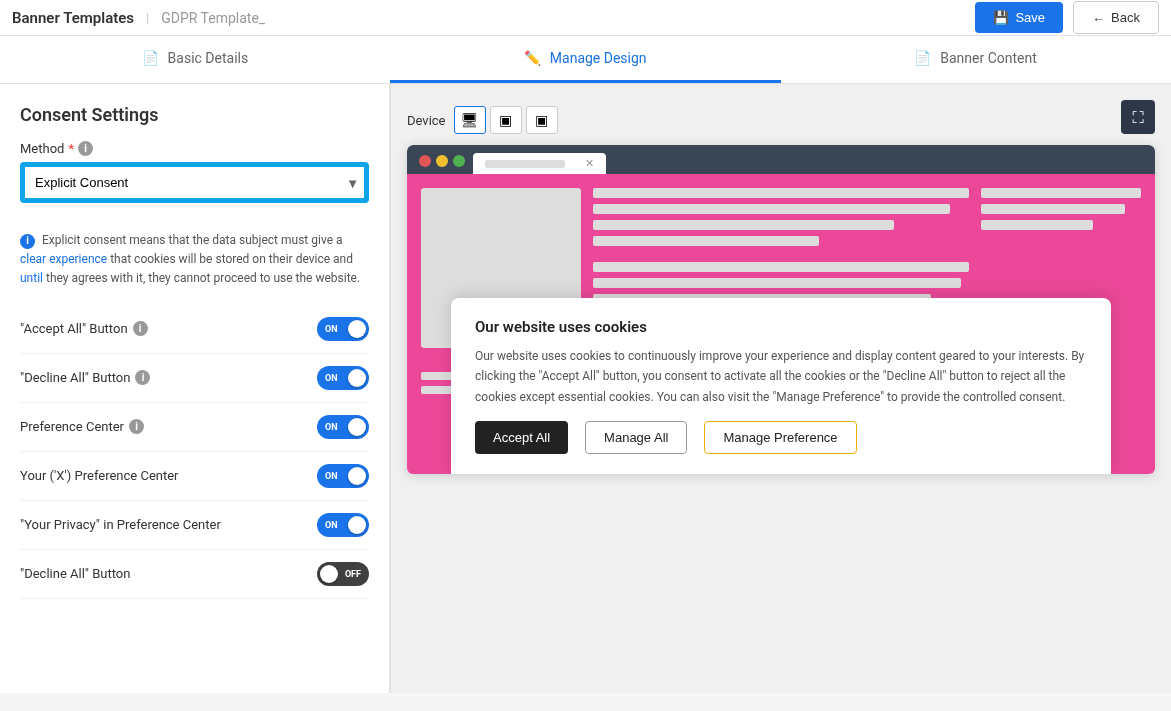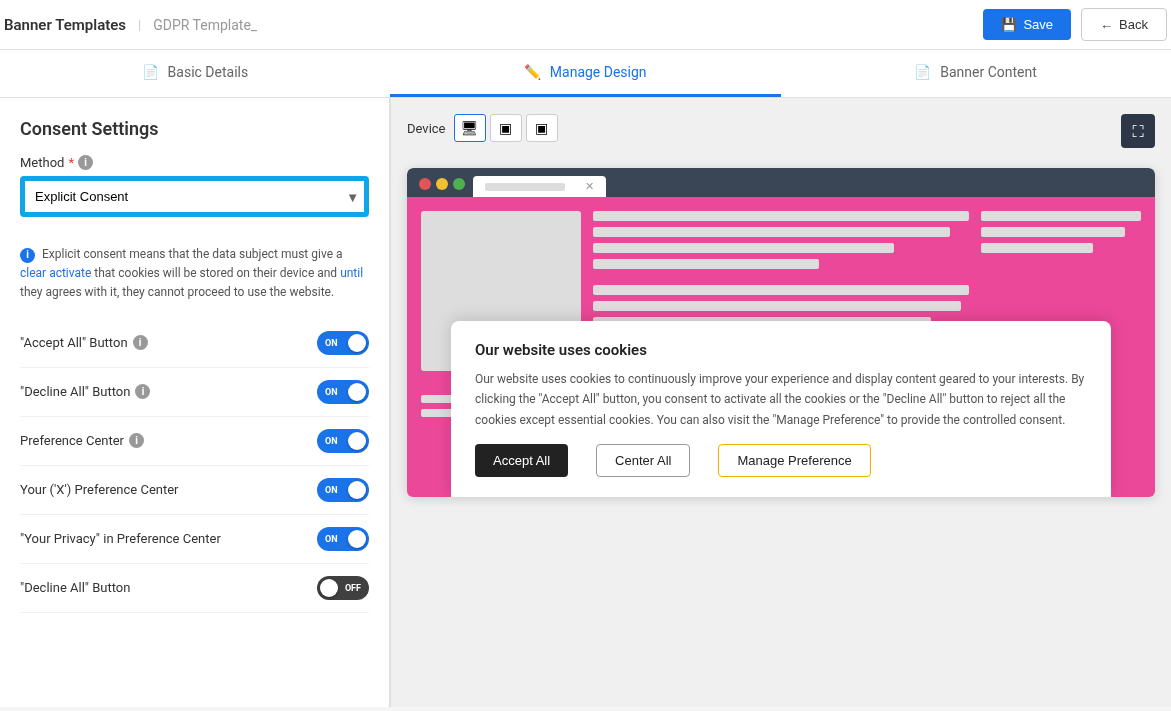--- a/index.html
+++ b/index.html
@@ -1,21 +1,21 @@
 <!DOCTYPE html>
 <html><head>
   <meta charset="utf-8">
   <style>
     * { box-sizing: border-box; margin: 0; padding: 0; }
     body { font-family: -apple-system, BlinkMacSystemFont, 'Segoe UI', Roboto, sans-serif; font-size: 13px; background: #f5f5f5; color: #333; }
 
     
     .header {
       display: flex; align-items: center; justify-content: space-between;
-      padding: 0 4px; height: 50px; background: #fff;
+      padding: 0 12px; height: 36px; background: #fff;
       border-bottom: 1px solid #e0e0e0;
     }
     .header-left { display: flex; align-items: center; gap: 12px; }
     .header-title { font-weight: 600; font-size: 15px; color: #333; }
     .header-subtitle { color: #999; font-size: 14px; }
     .header-right { display: flex; align-items: center; gap: 10px; }
     .btn-save {
       background: #1a73e8; color: #fff; border: none; border-radius: 4px;
       padding: 8px 18px; font-size: 13px; cursor: pointer; display: flex; align-items: center; gap: 6px;
     }
@@ -91,21 +91,21 @@
     .toggle-thumb {
       position: absolute; width: 18px; height: 18px; border-radius: 50%; background: #fff;
       box-shadow: 0 1px 3px rgba(0,0,0,0.3);
     }
     .toggle-track.on .toggle-thumb { right: 3px; }
     .toggle-track.off .toggle-thumb { left: 3px; }
 
     
     .right-panel { flex: 1; background: #f0f0f0; padding: 16px; overflow: hidden; position: relative; }
 
-    .device-bar { display: flex; align-items: flex-start; gap: 18px; margin-bottom: 20px; justify-content: space-between; }
+    .device-bar { display: flex; align-items: flex-end; gap: 18px; margin-bottom: 11px; justify-content: space-between; }
     .device-icons { display: flex; gap: 4px; }
     .device-btn {
       width: 32px; height: 28px; display: flex; align-items: center; justify-content: center;
       border: 1px solid #ccc; border-radius: 3px; background: #fff; cursor: pointer; font-size: 14px;
     }
     .device-btn.active { border-color: #1a73e8; }
     .fullscreen-btn {
       width: 34px; height: 34px; display: flex; align-items: center; justify-content: center;
       background: #2d3748; border-radius: 4px; cursor: pointer; color: #fff; font-size: 16px;
     }
@@ -137,21 +137,21 @@
     .skel-right { flex: 1; }
 
     
     .cookie-banner {
       position: absolute; bottom: 0; left: 50%; transform: translateX(-50%);
       width: 660px; background: #fff; border-radius: 8px 8px 0 0;
       box-shadow: 0 -2px 16px rgba(0,0,0,0.15); padding: 20px 24px 20px 24px;
     }
     .cookie-title { font-size: 15px; font-weight: 600; margin-bottom: 10px; color: #222; }
     .cookie-body { font-size: 12px; color: #555; line-height: 1.7; margin-bottom: 14px; }
-    .cookie-buttons { display: flex; gap: 28px; }
+    .cookie-buttons { display: flex; gap: 17px; }
     .btn-accept {
       padding: 8px 18px; background: #222; color: #fff; border: none; border-radius: 4px;
       font-size: 13px; font-weight: 500; cursor: pointer;
     }
     .btn-decline {
       padding: 8px 18px; background: #fff; color: #222; border: 1px solid #999; border-radius: 4px;
       font-size: 13px; font-weight: 500; cursor: pointer;
     }
     .btn-manage {
       padding: 8px 18px; background: #fff; color: #222; border: 1px solid #f0b000; border-radius: 4px;
@@ -212,21 +212,21 @@
           <option>Explicit Consent</option>
           <option>Implied Consent</option>
           <option>No Consent</option>
         </select>
         <span class="select-arrow">▼</span>
       </div>
     </div>
 
     <div class="info-box">
       <span class="info-icon-blue" style="display:inline-flex;align-items:center;justify-content:center;width:15px;height:15px;border-radius:50%;background:#1a73e8;color:#fff;font-size:10px;font-weight:bold;margin-right:4px;">i</span>
-      <span>Explicit consent means that the data subject must give a <span class="link-blue">clear activate</span> that cookies will be stored on their device and <span class="link-blue">until</span> they agrees with it, they cannot proceed to use the website.</span>
+      <span>Explicit consent means that the data subject must give a <span class="link-blue">clear experience</span> that cookies will be stored on their device and <span class="link-blue">until</span> they agrees with it, they cannot proceed to use the website.</span>
     </div>
 
     <div class="toggle-row">
       <div class="toggle-label">
         <span>"Accept All" Button</span>
         <span class="info-icon">i</span>
       </div>
       <div class="toggle-track on">
         <span class="toggle-label-text">ON</span>
         <span class="toggle-thumb"></span>
@@ -355,20 +355,20 @@
           <div style="flex:1;">
             <div class="skel-line" style="width:70%;height:8px;"></div>
           </div>
         </div>
 
         <div class="cookie-banner">
           <div class="cookie-title">Our website uses cookies</div>
           <div class="cookie-body">Our website uses cookies to continuously improve your experience and display content geared to your interests. By clicking the "Accept All" button, you consent to activate all the cookies or the "Decline All" button to reject all the cookies except essential cookies. You can also visit the "Manage Preference" to provide the controlled consent.</div>
           <div class="cookie-buttons">
             <button class="btn-accept">Accept All</button>
-            <button class="btn-decline">Center All</button>
+            <button class="btn-decline">Manage All</button>
             <button class="btn-manage">Manage Preference</button>
           </div>
         </div>
       </div>
     </div>
   </div>
 </div>
 
 </body></html>

